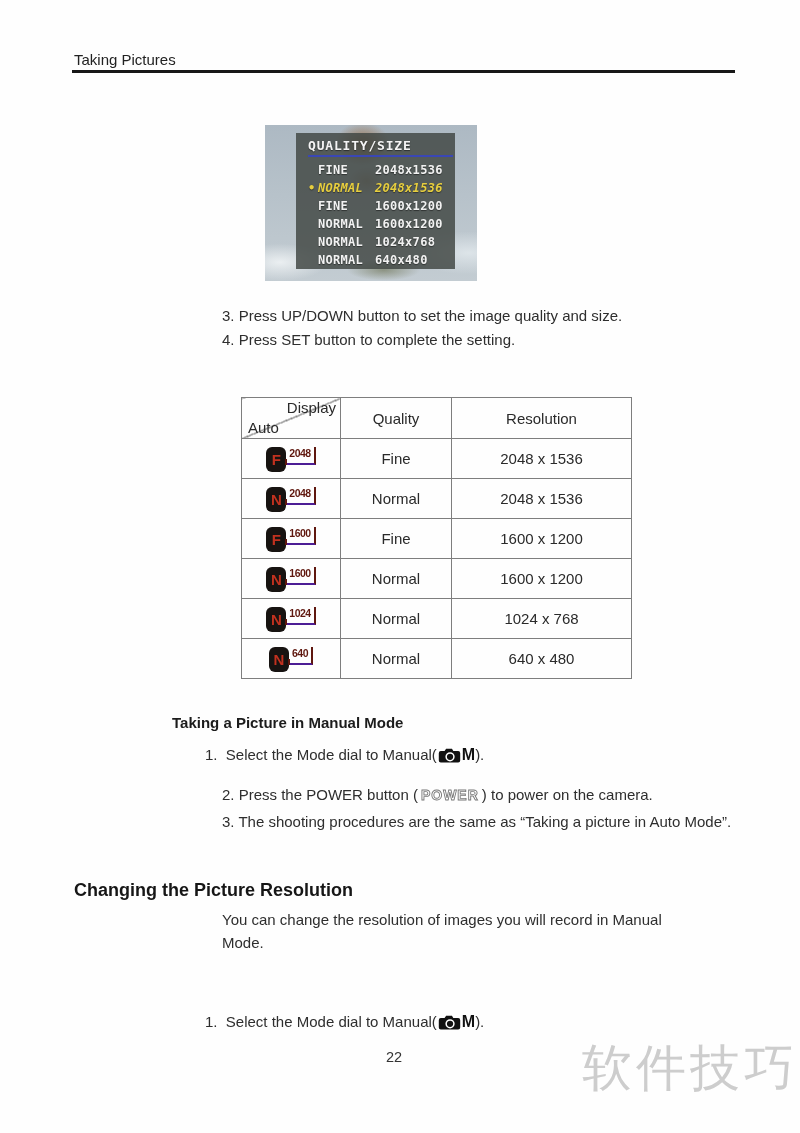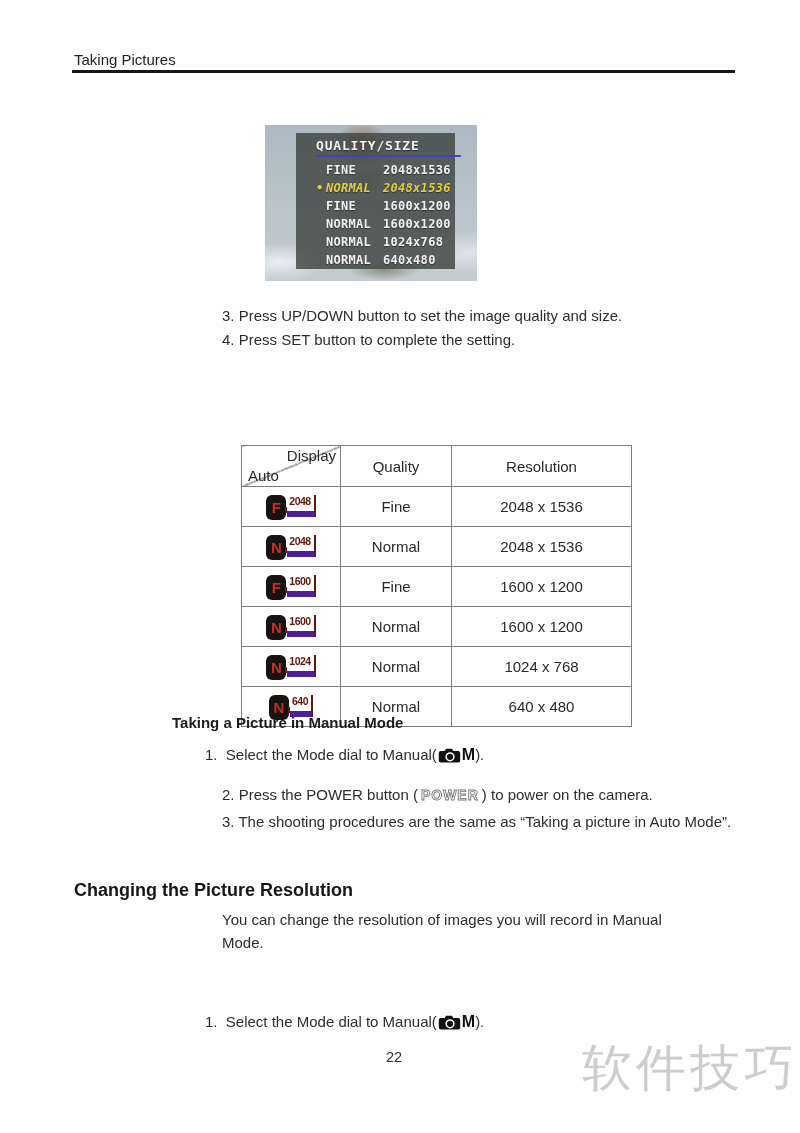--- a/index.html
+++ b/index.html
@@ -27,38 +27,38 @@
     background:
       radial-gradient(ellipse 38px 30px at 46% 12%, rgba(148,106,68,0.95), rgba(148,106,68,0) 72%),
       radial-gradient(ellipse 26px 20px at 48% 36%, rgba(150,112,76,0.45), rgba(150,112,76,0) 70%),
       radial-gradient(ellipse 52px 15px at 56% 93%, rgba(96,101,66,0.55), rgba(96,101,66,0) 70%),
       radial-gradient(ellipse 66px 26px at 7% 88%, rgba(237,241,243,0.95), rgba(237,241,243,0) 72%),
       radial-gradient(ellipse 80px 30px at 96% 82%, rgba(226,233,237,0.85), rgba(226,233,237,0) 72%),
       linear-gradient(180deg, #adb9c3 0%, #b7c2ca 45%, #c3ccd2 100%);
   }
   .lcd-menu {
     position:absolute; left:31px; top:8px; width:159px; height:136px;
-    background:rgba(66,71,68,0.84); padding:5px 0 0 20px; box-sizing:border-box;
+    background:rgba(66,71,68,0.84); padding:5px 0 0 12px; box-sizing:border-box;
   }
   .lcd-title {
     font-family:"DejaVu Sans Mono", monospace; font-weight:700; font-size:13px;
     letter-spacing:0.8px; color:#f4f4f4; text-shadow:0 1px 1px rgba(0,0,0,0.45);
   }
   .lcd-underline { width:145px; height:2px; background:#3a47b5; margin:2px 0 4px 0; }
   .lcd-row {
     height:18px; line-height:18px; font-family:"DejaVu Sans Mono", monospace;
     font-weight:700; font-size:12px; letter-spacing:0.3px; color:#f2f2f2;
     text-shadow:0 1px 1px rgba(0,0,0,0.45); white-space:nowrap;
   }
   .lcd-row.selected { color:#e7ce3e;font-style:italic; }
   .lcd-bullet { display:inline-block; width:10px; }
   .lcd-name { display:inline-block; width:57px; }
 
   
-  .res-table { left:241px; top:397px; border-collapse:collapse; table-layout:fixed;margin-top:48px; }
+  .res-table { left:241px; top:397px; border-collapse:collapse; table-layout:fixed; }
   .res-table td, .res-table th {
     border:1px solid #7e7e7e; font-weight:normal; text-align:center;
     vertical-align:middle; font-size:15px; color:#2a2a2a; padding:0;
   }
   .res-table th { height:40px; }
   .res-table td { height:39px; }
   .col-icon { width:99px; } .col-quality { width:111px; } .col-res { width:180px; }
   .th-diag {
     position:relative;
     background-image:linear-gradient(to bottom right,
@@ -70,21 +70,21 @@
 
   .res-icon { display:inline-flex; align-items:flex-start; }
   .icon-letter {
     display:inline-flex; align-items:center; justify-content:center;
     width:20px; height:25px; background:#171311; border-radius:6px;
     color:#c2311f; font-weight:800; font-size:15px; margin-top:1px;
   }
   .icon-num {
     position:relative; display:inline-block; margin:1px 0 0 1px;
     font-size:10.5px; font-weight:800; letter-spacing:-0.5px; color:#5f170e;
-    border-right:2px solid #5f170e; border-bottom:6px solid #4c1d95;
+    border-right:2px solid #5f170e; border-bottom:2px solid #4c1d95;
     padding:0 3px 4px 2px;
   }
   .icon-num::before {
     content:""; position:absolute; left:-2px; bottom:-2px; width:2px; height:6px;
     background:#5f170e;
   }
 
   
   .m-heading { left:172px; top:714px; font-weight:bold; color:#1c1c1c; }
   .m-step1 { left:205px; top:746px; }

